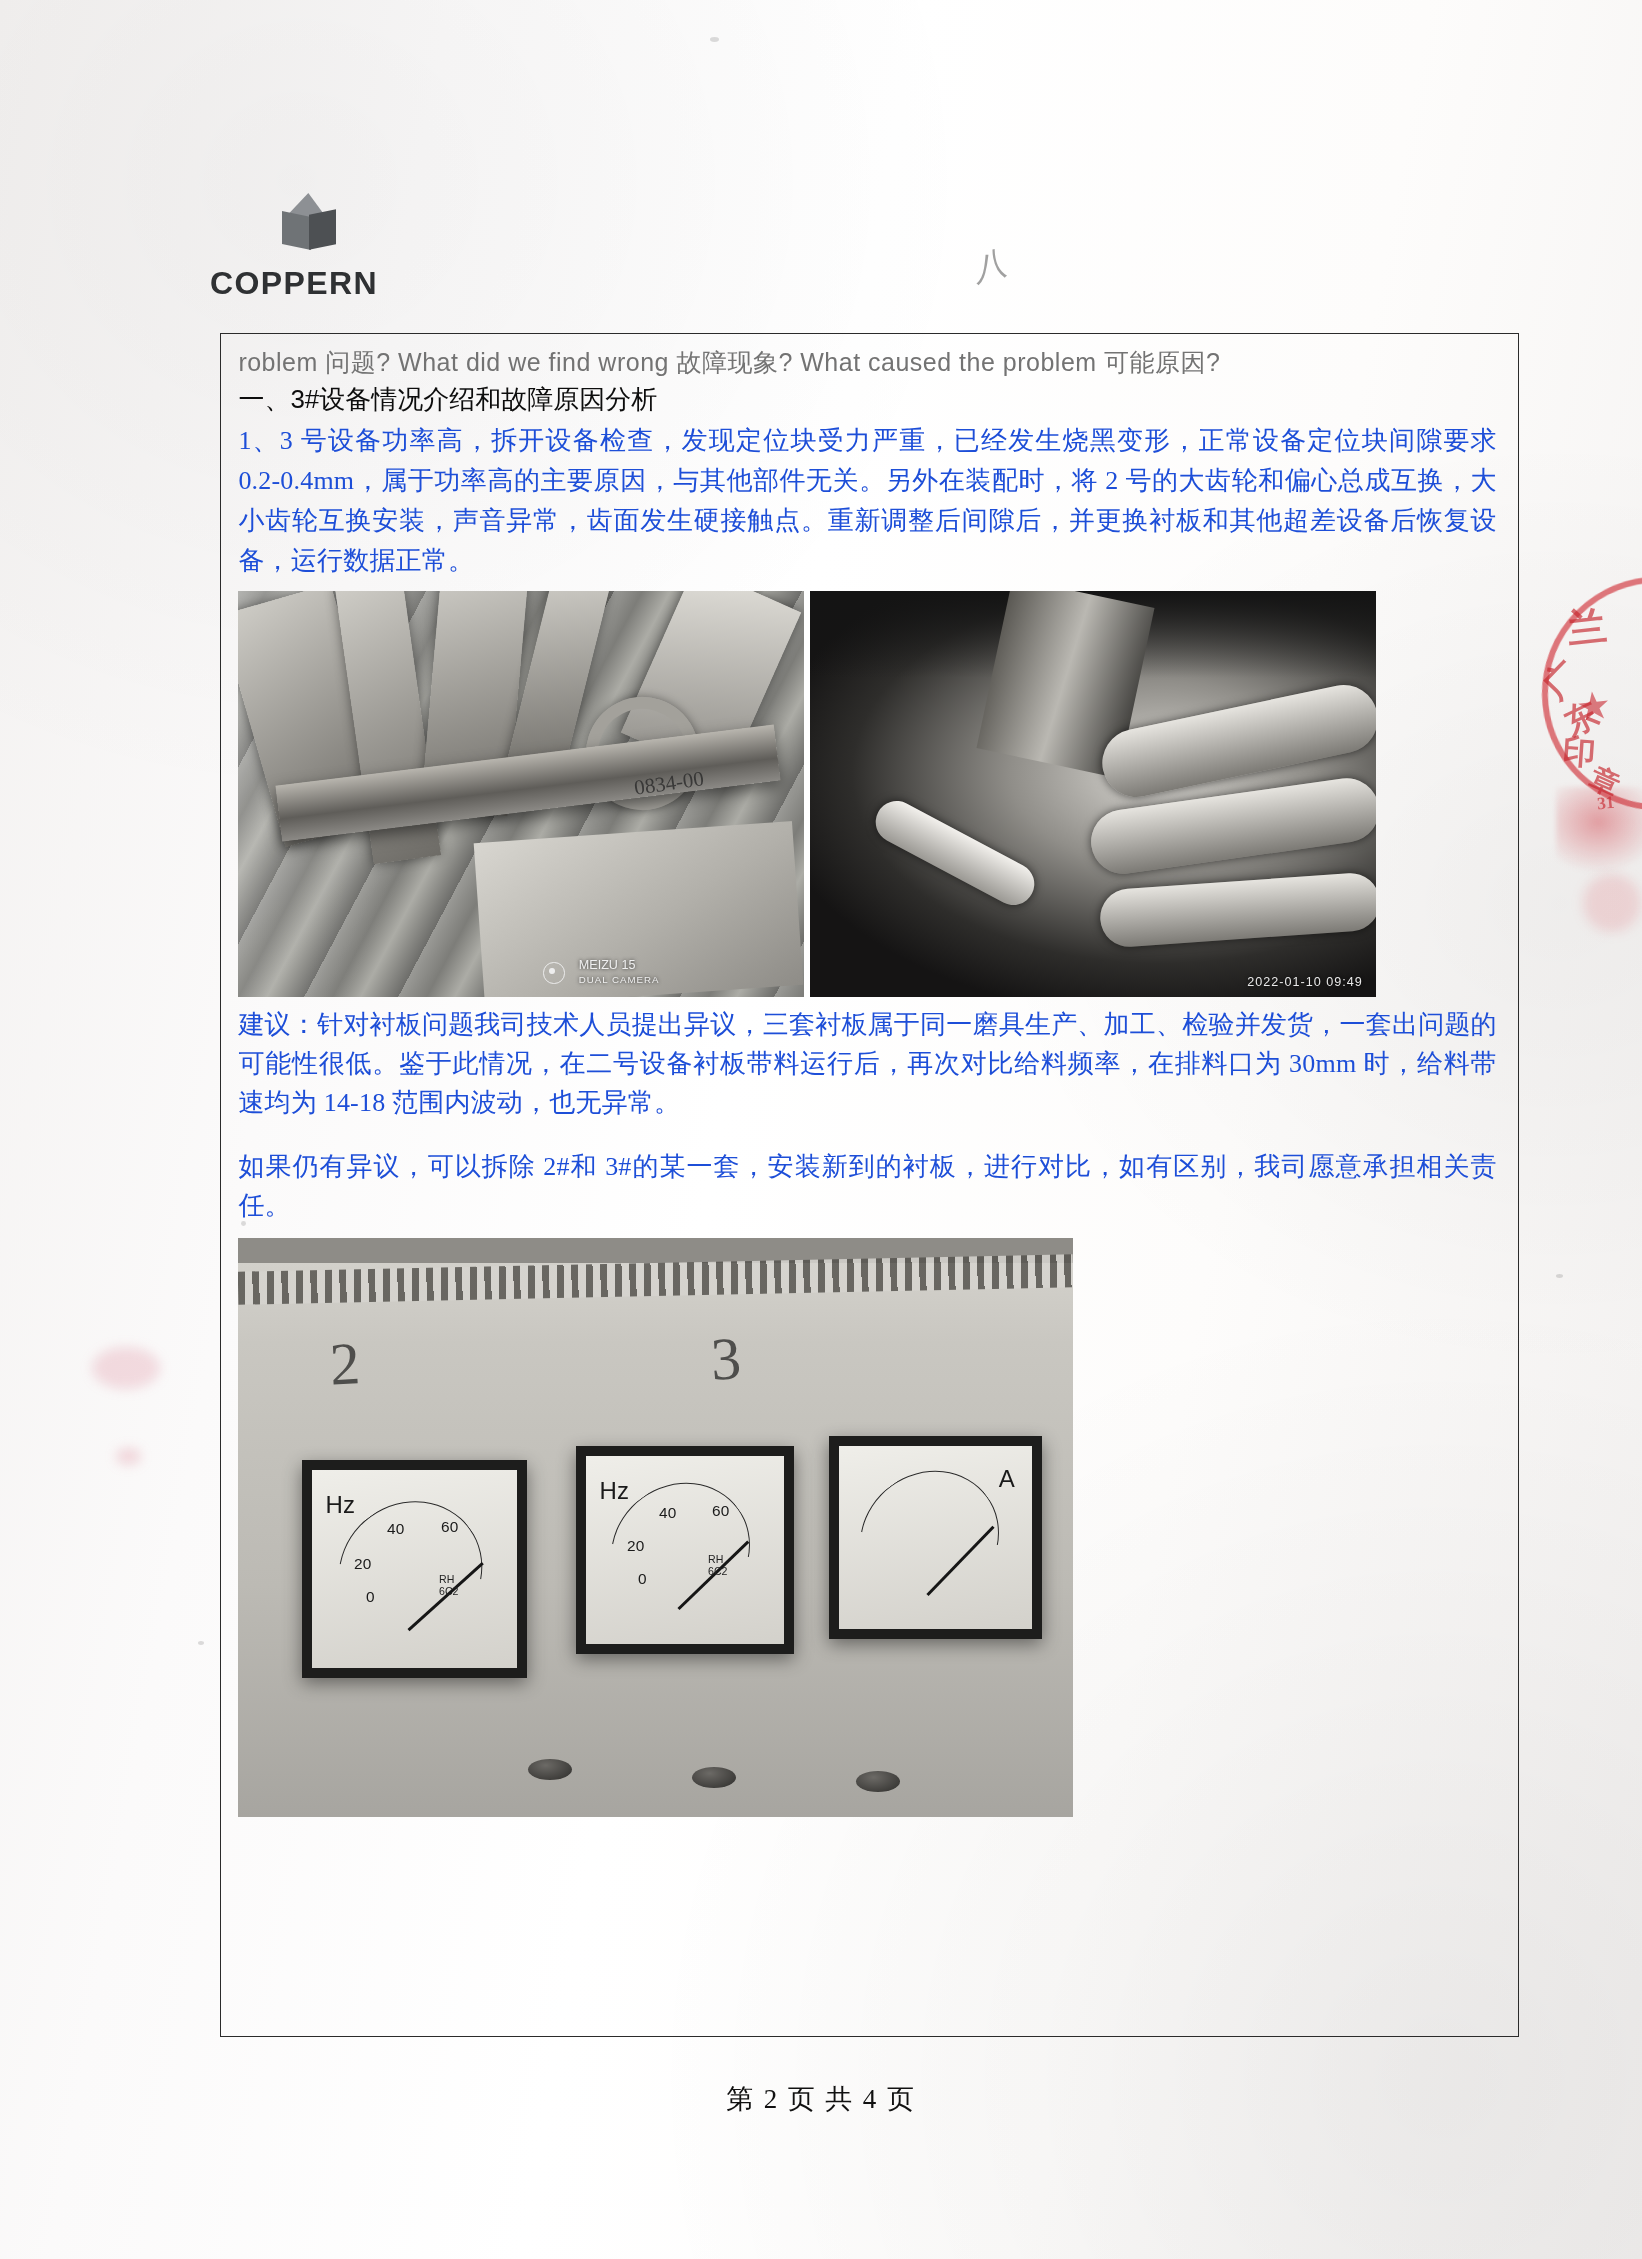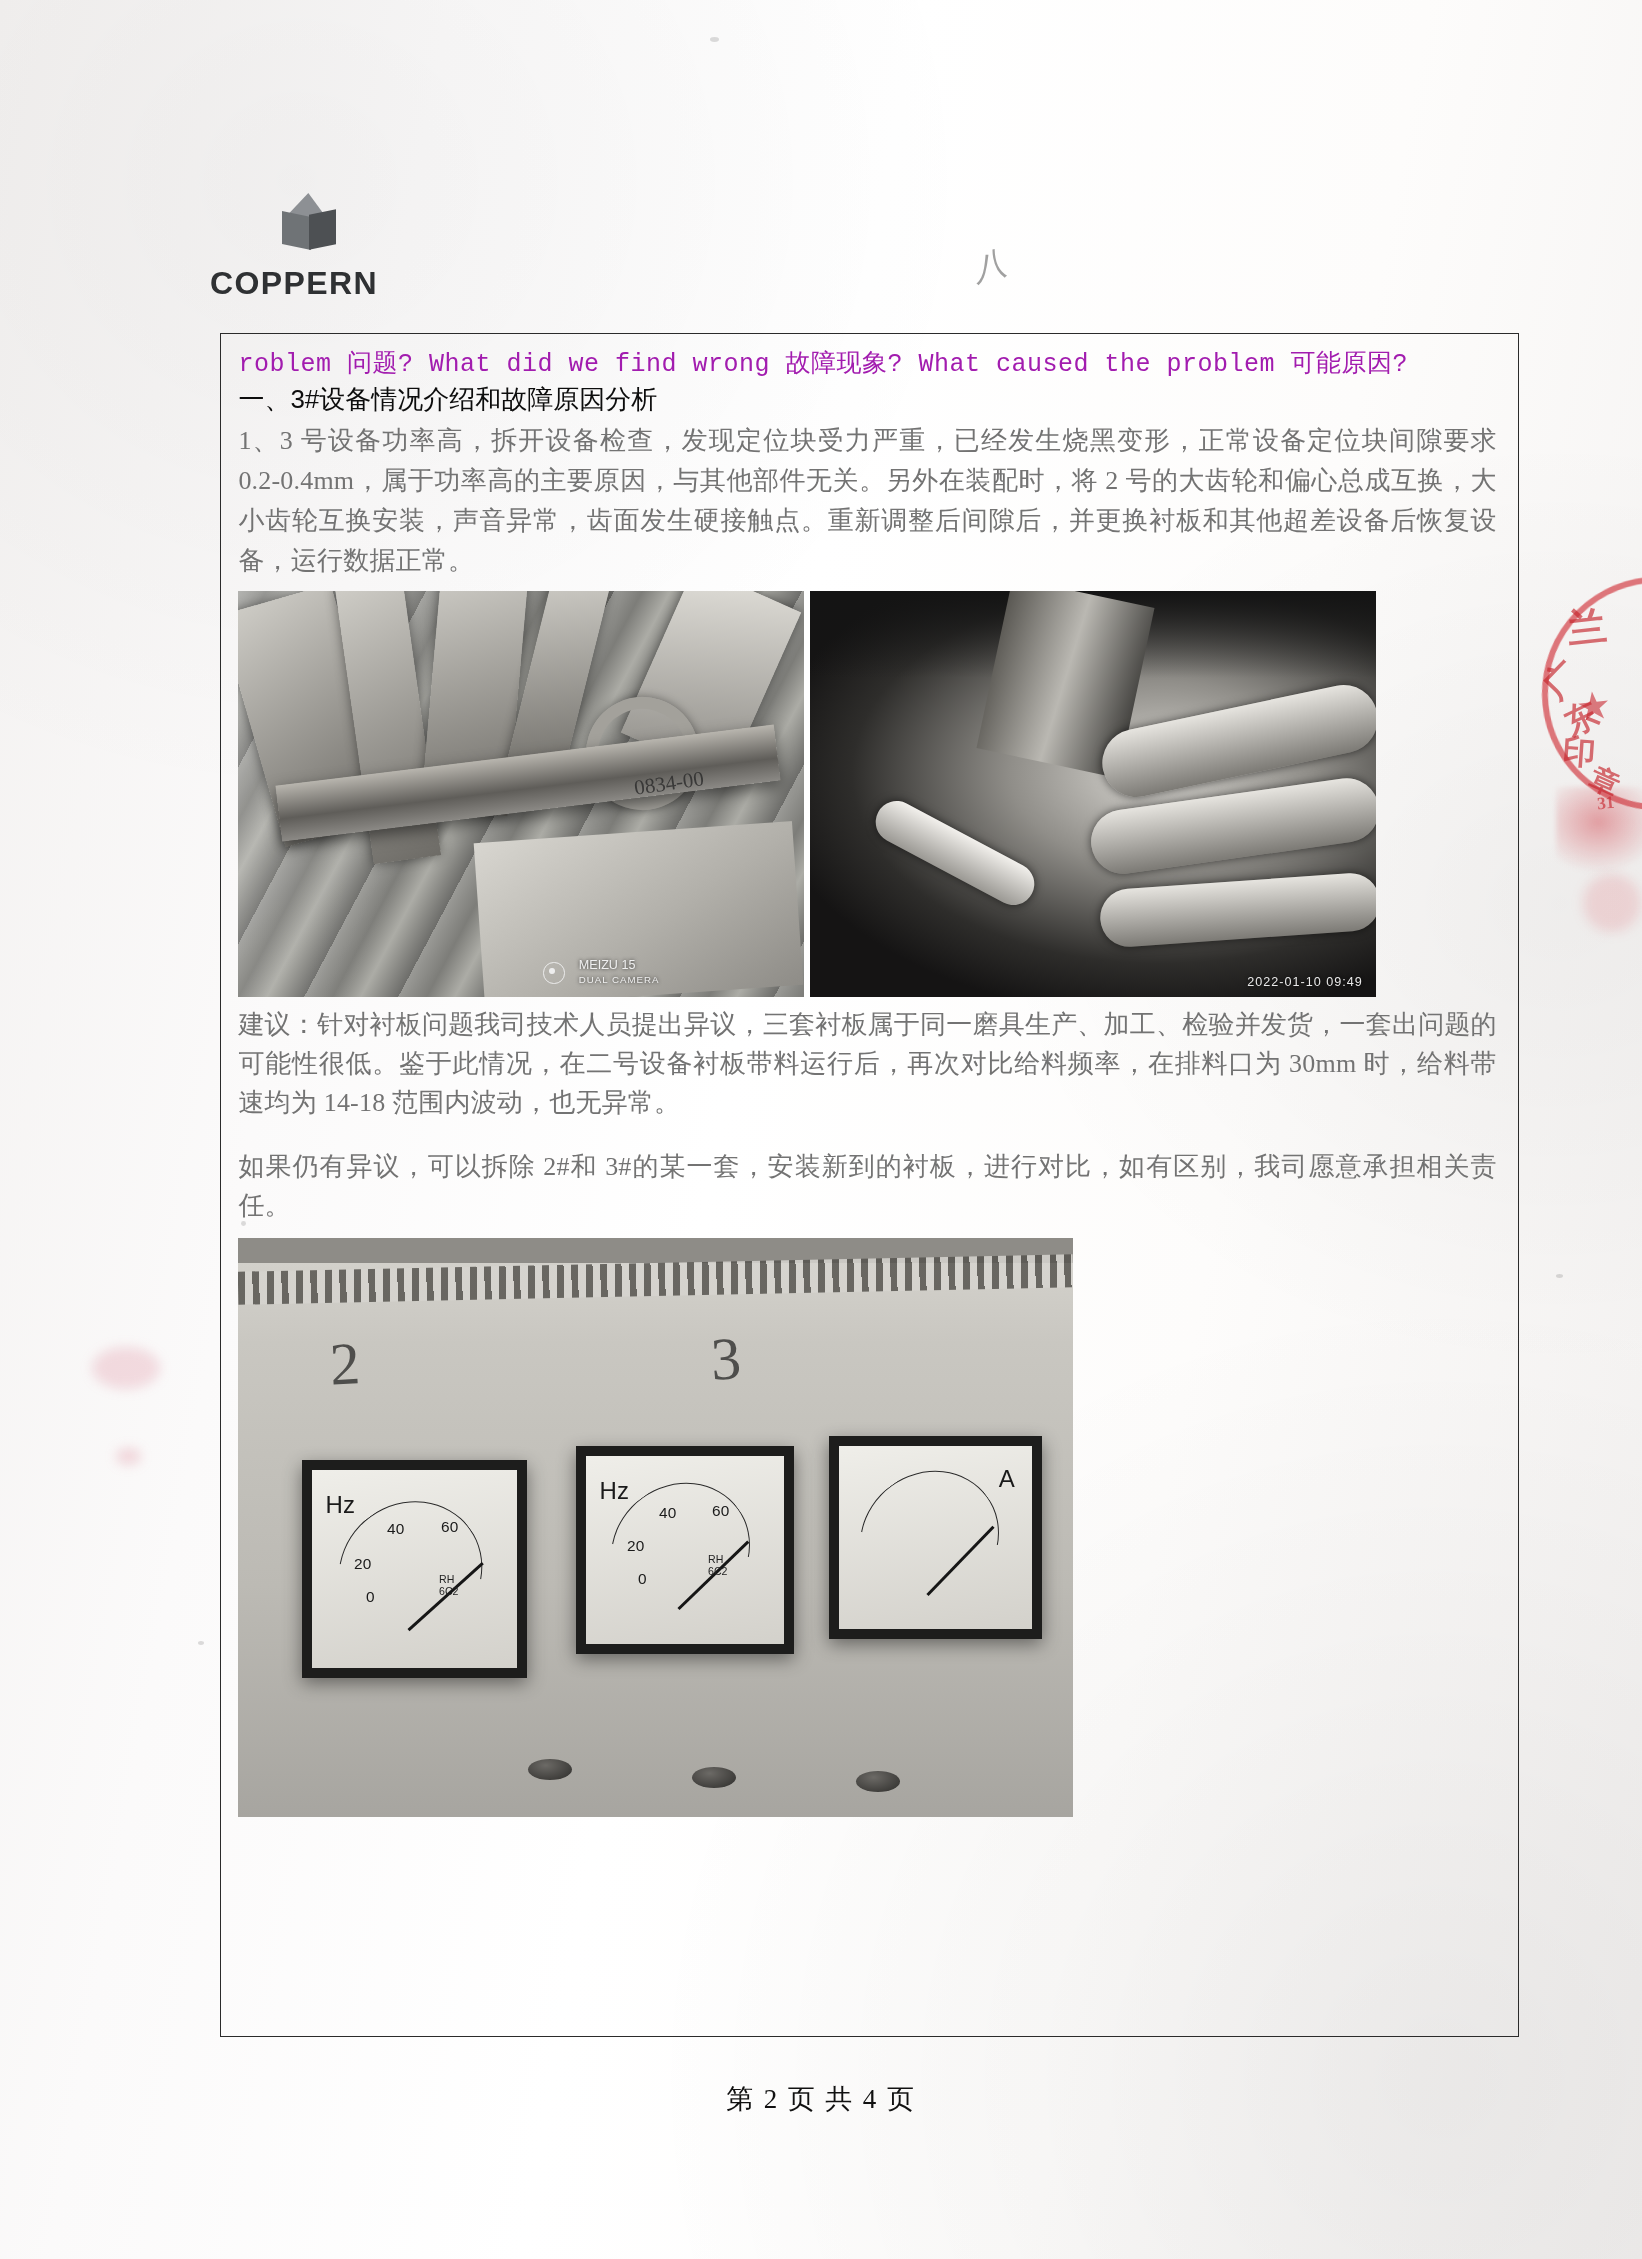--- a/index.html
+++ b/index.html
@@ -101,38 +101,38 @@
     top: 333px;
     width: 1299px;
     height: 1704px;
     border: 1.9px solid #2b2b2b;
     border-top: 1.9px solid #2b2b2b;
     box-sizing: border-box;
     padding: 7.7px 15.4px 0 13.5px;
   }
 
   .mono-line {
-    font-family: Liberation Mono, monospace;
+    font-family: Liberation Sans, sans-serif;
     font-size: 25px;
-    color: #a21caf;
+    color: #737373;
     letter-spacing: 0.5px;
     white-space: nowrap;
     margin: 3.9px 0 1.9px 3.9px;
   }
   .heading-cn {
     font-family: "Liberation Sans", sans-serif;
     font-weight: normal;
     font-size: 26px;
     color: #0d0d0d;
     margin: 3.9px 0 3.9px 3.9px;
   }
   .para {
     font-size: 26px;
     line-height: 40px;
-    color: #737373;
+    color: #1d4ed8;
     text-align: justify;
     margin: 0 5.8px 0 3.9px;
     letter-spacing: 0.2px;
   }
   .para.tight { line-height: 39px; }
   .spacer-md { height: 25px; }
 
   
   #photo-row-1 {
     display: flex;

